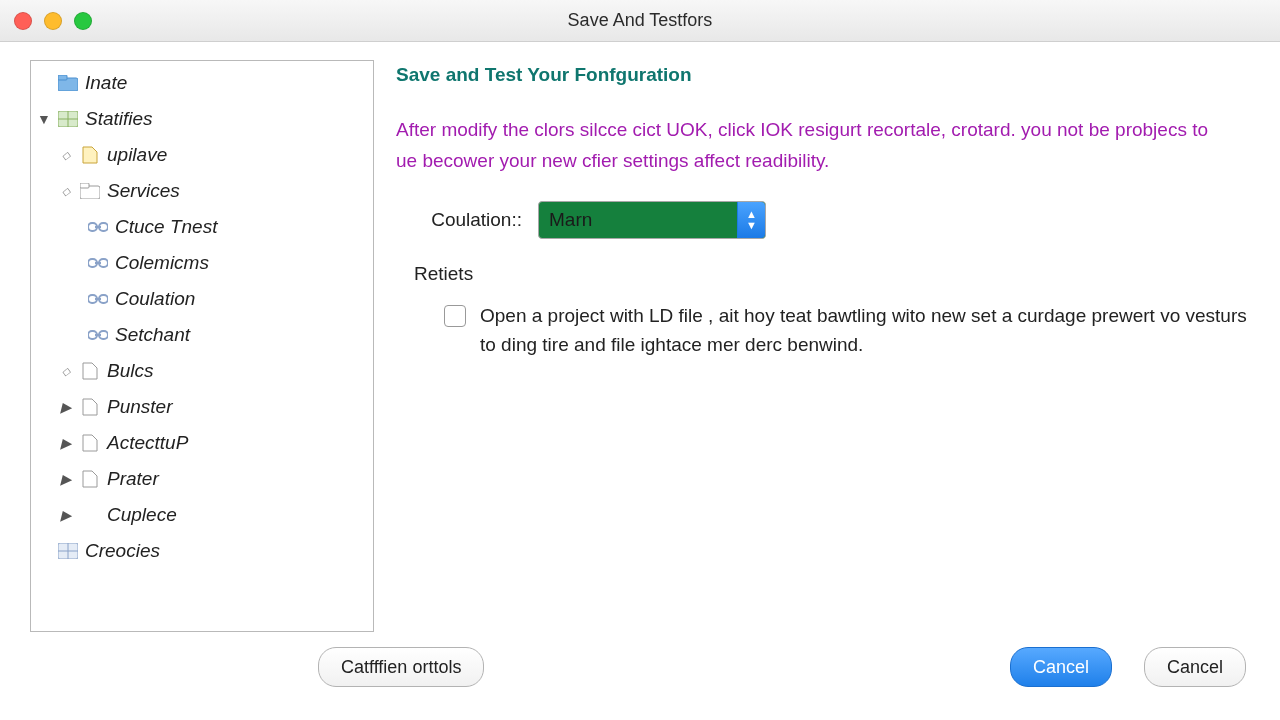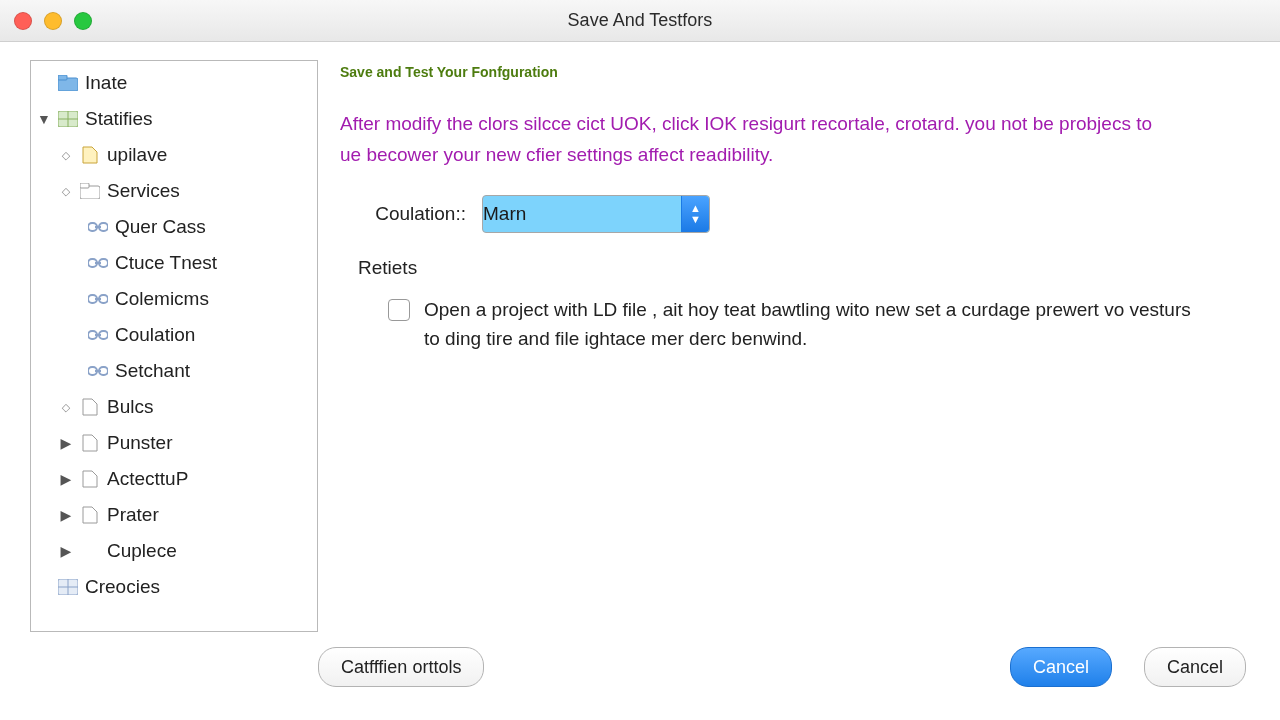--- a/index.html
+++ b/index.html
@@ -41,25 +41,26 @@
     font-weight: 500;
     color: #2b2b2b;
   }
   .content {
     display: flex;
     height: 590px;
     padding: 18px 22px 0 30px;
     gap: 22px;
   }
   .sidebar {
-    width: 288px;
+    width: 344px;
     border: 1px solid #b9b9b9;
     background: #fff;
     overflow: hidden;
     font-size: 19px;
+    font-style: italic;
   }
   .tree { padding: 4px 0; }
   .tree-row {
     display: flex;
     align-items: center;
     height: 36px;
     padding-left: 6px;
     gap: 6px;
     white-space: nowrap;
     cursor: default;
@@ -77,23 +78,23 @@
     align-items: center;
     justify-content: center;
   }
   .tree-row .label { color: #222; }
   .indent-1 { padding-left: 28px; }
   .indent-2 { padding-left: 56px; }
 
   
   .main { flex: 1; padding-top: 4px; }
   .main h2 {
-    font-size: 14px;
+    font-size: 19px;
     font-weight: 700;
-    color: #4d7c0f;
+    color: #0f766e;
     margin-bottom: 28px;
   }
   .desc {
     font-size: 19px;
     color: #a21caf;
     line-height: 1.65;
     margin-bottom: 24px;
     max-width: 830px;
   }
   .form-row {
@@ -110,21 +111,22 @@
     color: #222;
   }
   .select {
     width: 228px;
     height: 38px;
     border: 1px solid #a7a7a7;
     border-radius: 4px;
     display: flex;
     align-items: center;
     justify-content: space-between;
-    background: #7dd3fc;
+    padding-left: 10px;
+    background: #15803d;
     font-size: 19px;
   }
   .select .stepper {
     width: 28px; height: 100%;
     display: flex;
     flex-direction: column;
     justify-content: center;
     align-items: center;
     border-left: 1px solid #a7a7a7;
     font-size: 11px;
@@ -252,30 +254,20 @@
         <span class="arrow" style="font-size:11px;color:#888">◇</span>
         <span class="icon">
           <svg width="20" height="16">
               <rect x="0" y="3" width="20" height="13" rx="2" fill="#fff" stroke="#9a9a9a"></rect>
               <rect x="0" y="0" width="9" height="5" rx="1" fill="#fff" stroke="#9a9a9a"></rect>
             </svg>
         </span>
         <span class="label">Services</span>
       </div>
 
-      <div class="tree-row indent-2">
-        <span class="icon">
-          <svg width="20" height="14">
-              <rect x="0" y="3" width="9" height="8" rx="4" fill="none" stroke="#8aa2c8" stroke-width="2"></rect>
-              <rect x="11" y="3" width="9" height="8" rx="4" fill="none" stroke="#8aa2c8" stroke-width="2"></rect>
-              <line x1="7" y1="7" x2="13" y2="7" stroke="#8aa2c8" stroke-width="2"></line>
-            </svg>
-        </span>
-        <span class="label">Quer Cass</span>
-      </div>
 
       <div class="tree-row indent-2">
         <span class="icon">
           <svg width="20" height="14">
               <rect x="0" y="3" width="9" height="8" rx="4" fill="none" stroke="#8aa2c8" stroke-width="2"></rect>
               <rect x="11" y="3" width="9" height="8" rx="4" fill="none" stroke="#8aa2c8" stroke-width="2"></rect>
               <line x1="7" y1="7" x2="13" y2="7" stroke="#8aa2c8" stroke-width="2"></line>
             </svg>
         </span>
         <span class="label">Ctuce Tnest</span>

